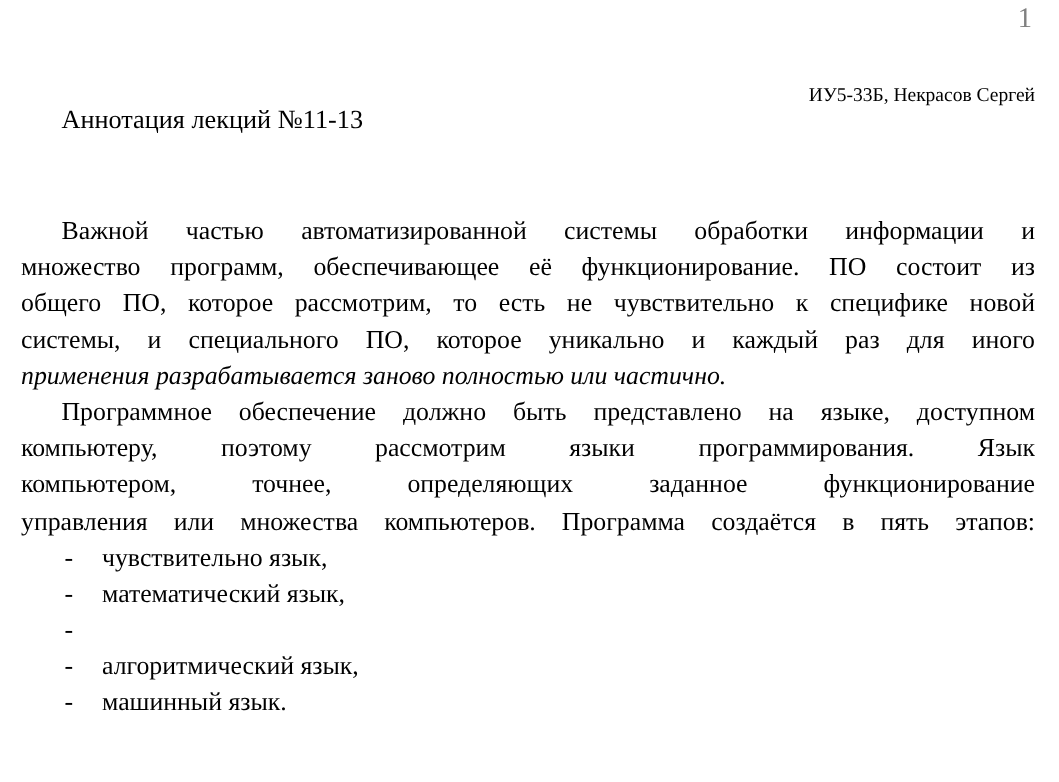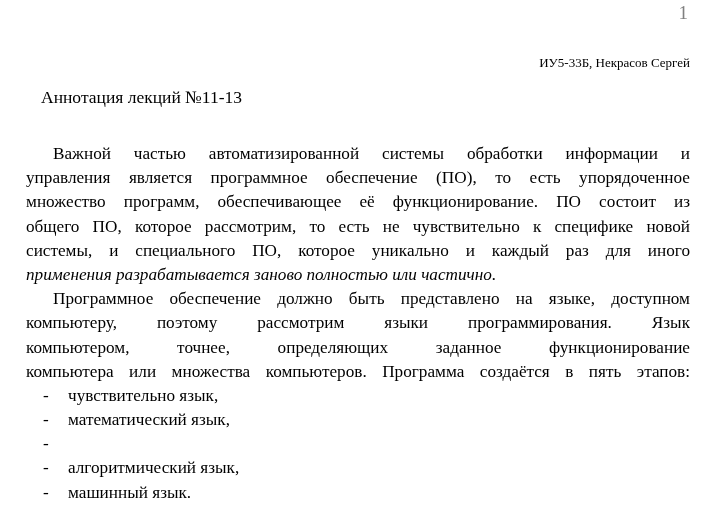--- a/index.html
+++ b/index.html
@@ -29,40 +29,39 @@
   .author-line {
     position: absolute;
     top: 52px;
     right: 16px;
     font-size: 13px;
     line-height: 22px;
     white-space: nowrap;
   }
   .doc-title {
     position: absolute;
-    top: 86px;
+    top: 68px;
     left: 41px;
     font-size: 17.5px;
     line-height: 22px;
     white-space: nowrap;
   }
   .doc-body {
     position: absolute;
     top: 142px;
     left: 14px;
     width: 676px;
     font-size: 17.2px;
     line-height: 24.2px;
   }
   .line {
     text-align: justify;
     text-align-last: justify;
     height: 24.2px;
     overflow: hidden;
-    margin-left: 12px;
   }
   .line.first { text-indent: 27px; }
   .line.end { text-align-last: left; font-style: italic; }
   .list-item {
     display: flex;
     height: 24.2px;
   }
   .list-item .dash {
     flex: 0 0 25px;
     margin-left: 29px;
@@ -76,32 +75,31 @@
   <div class="page-number">1</div>
 
   <div class="author-line">ИУ5-33Б, Некрасов Сергей</div>
 
   <div class="doc-title">Аннотация лекций №11-13</div>
 
   <div class="doc-body">
 
     <div>
       <div class="line first">Важной частью автоматизированной системы обработки информации и</div>
-      <div class="line">управления является программное обеспечение (ПО), то есть упорядоченное</div>
       <div class="line">множество программ, обеспечивающее её функционирование. ПО состоит из</div>
       <div class="line">общего ПО, которое рассмотрим, то есть не чувствительно к специфике новой</div>
       <div class="line">системы, и специального ПО, которое уникально и каждый раз для иного</div>
       <div class="line end">применения разрабатывается заново полностью или частично.</div>
     </div>
 
     <div>
       <div class="line first">Программное обеспечение должно быть представлено на языке, доступном</div>
       <div class="line">компьютеру, поэтому рассмотрим языки программирования. Язык</div>
       <div class="line">компьютером, точнее, определяющих заданное функционирование</div>
-      <div class="line">компьютера или множества компьютеров. Программа создаётся в пять этапов:</div>
+      <div class="line">управления или множества компьютеров. Программа создаётся в пять этапов:</div>
     </div>
 
     <div>
       <div class="list-item">
         <span class="dash">-</span>
         <span>чувствительно язык,</span>
       </div>
       <div class="list-item">
         <span class="dash">-</span>
         <span>математический язык,</span>

